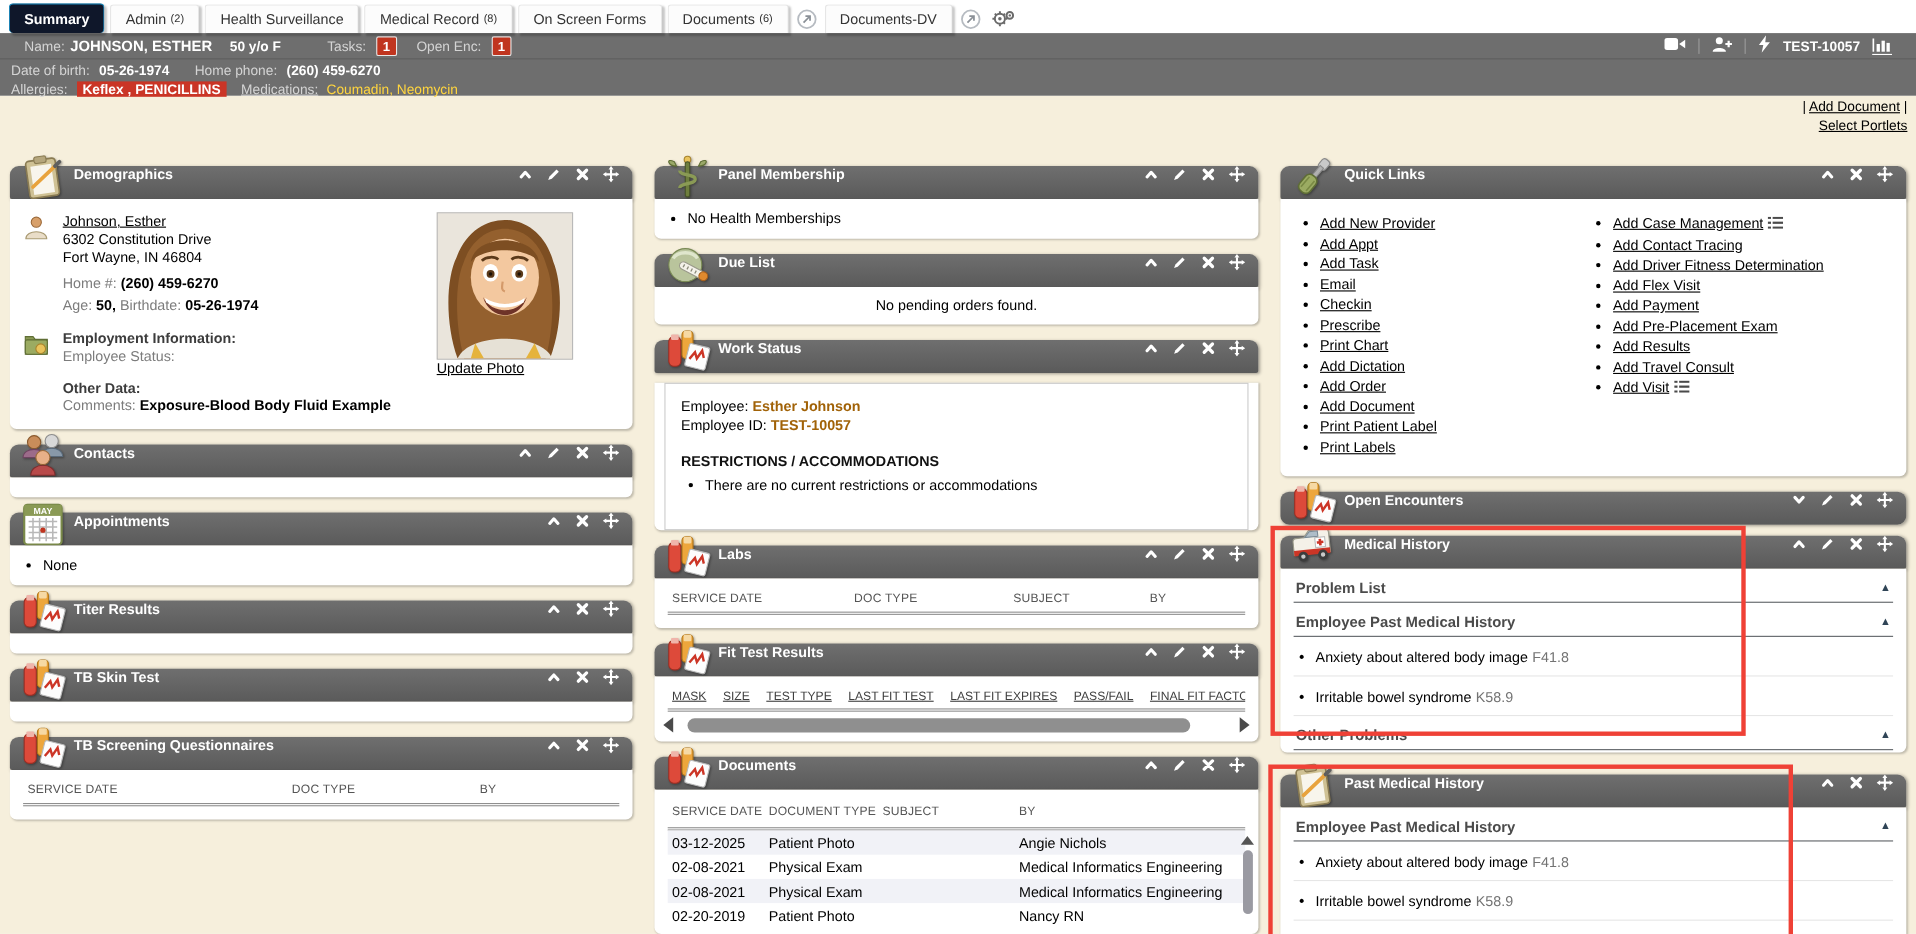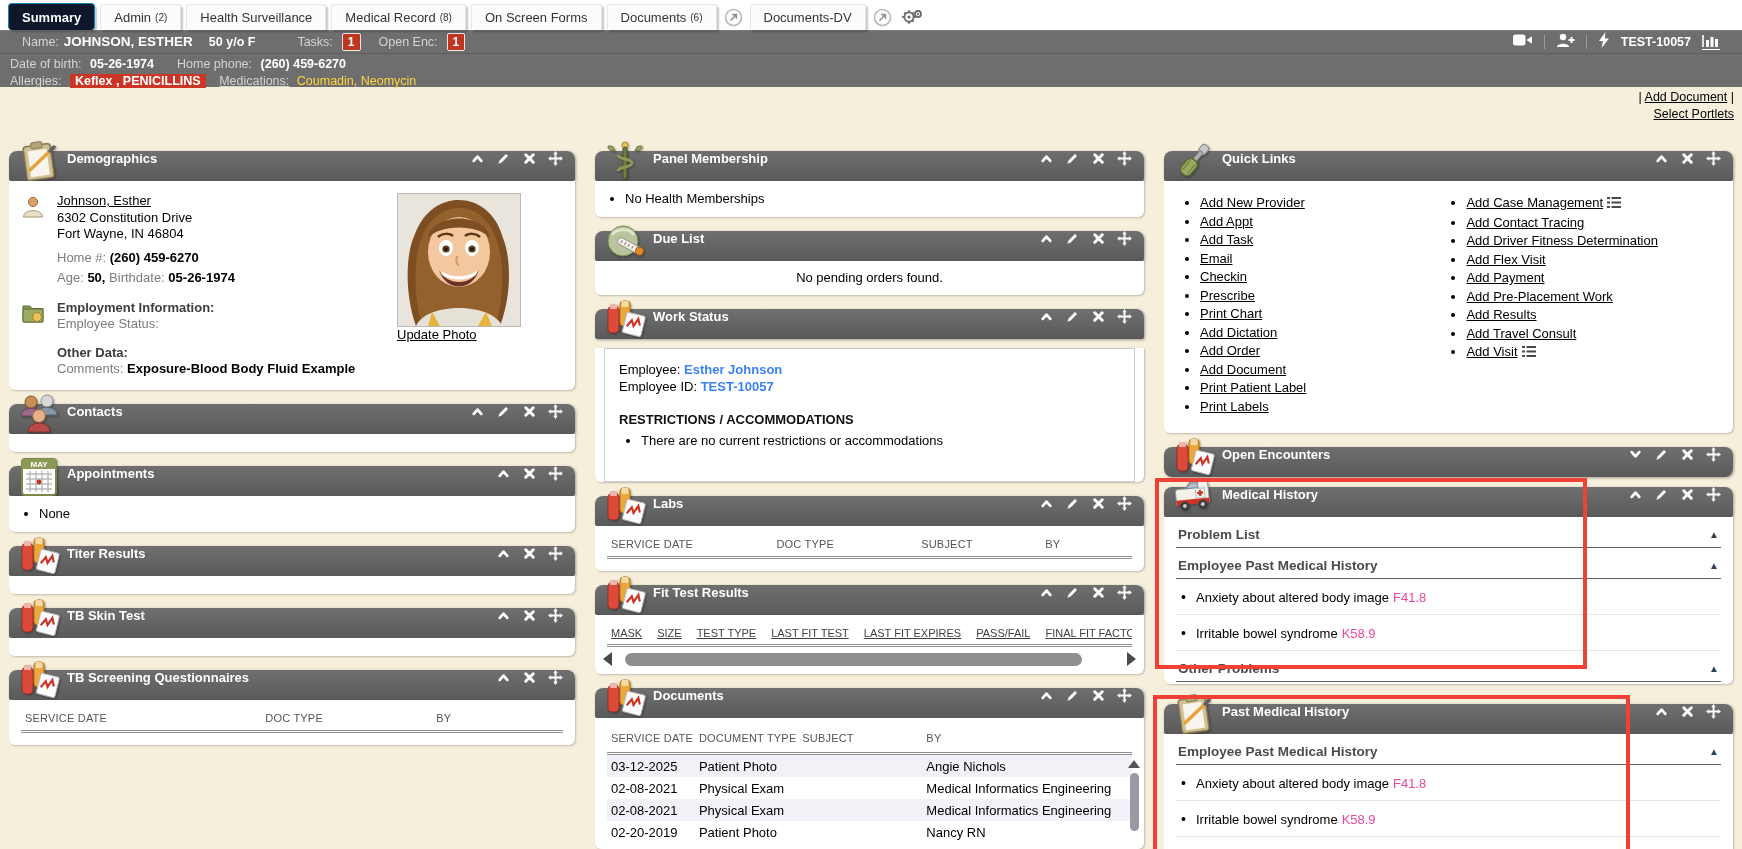--- a/index.html
+++ b/index.html
@@ -95,38 +95,38 @@
   .tri-l{width:0;height:0;border-top:7px solid transparent;border-bottom:7px solid transparent;border-right:9px solid #4a4a4a}
   .tri-r{width:0;height:0;border-top:7px solid transparent;border-bottom:7px solid transparent;border-left:9px solid #4a4a4a}
   .fit-track{flex:1;height:13px;position:relative}
   .fit-thumb{position:absolute;left:8px;right:40px;top:0;height:13px;background:#8f8f8f;border-radius:7px}
   
   .v-scroll{position:absolute;right:3px;top:42px;width:14px;bottom:0;display:flex;flex-direction:column;align-items:center}
   .v-up{width:0;height:0;border-left:6px solid transparent;border-right:6px solid transparent;border-bottom:8px solid #555}
   .v-thumb{width:9px;background:#9a9aa2;border-radius:5px;height:58px;margin-top:5px}
   
   .ws-inner{margin:9px;border:1px solid #ccc;padding:12px 14px;font-size:13px;line-height:17px;min-height:108px}
-  .ws-line b{color:#3b82f6}
+  .ws-line b{color:#a16207}
   .ws-heading{font-weight:bold;margin-top:16px;color:#111}
   .ws-inner ul{margin:4px 0 0;padding-left:22px}
   
   .ql-body{display:flex;padding:14px 6px 16px 12px;font-size:13px}
   .ql-body ul{margin:0;padding-left:24px;list-style:disc}
   .ql-body ul.qc1{flex:0 0 44%}
   .ql-body ul.qc2{flex:1}
   .ql-body li{margin:0 0 3.5px}
   .lnk{color:#000;text-decoration:underline}
   .mi{display:inline-block;vertical-align:-1px;margin-left:4px}
   
   .sec-row{display:flex;align-items:center;font-weight:bold;color:#4b4b4b;font-size:13.5px;
     margin:0 12px;padding:10px 2px 5px;border-bottom:1px solid #5d6165}
   .tri-up{margin-left:auto;color:#2f4456;font-size:10px;line-height:10px}
   .hitem{position:relative;margin:0 12px;padding:11px 2px 9px 20px;font-size:13px;border-bottom:1px solid #e6e6e6}
   .hitem::before{content:"\2022";position:absolute;left:5px;top:10px;font-size:14px}
-  .hcode{color:#ec4899;margin-left:4px}
+  .hcode{color:#737373;margin-left:4px}
   
   .hl-box{position:absolute;border:4px solid #ef4136;z-index:6;pointer-events:none}
   .hl-mh{left:-9px;top:-9px;width:424px;bottom:15px}
   .hl-pmh{left:-11px;top:-9px;width:469px;bottom:-3px}
 </style>
 </head>
 <body>
 
 <div class="tabbar">
   <div class="tab active">
@@ -930,21 +930,21 @@
                     <rect y="4.5" width="3" height="2"></rect>
                     <rect x="4.5" y="4.5" width="9.5" height="2"></rect>
                     <rect y="9" width="3" height="2"></rect>
                     <rect x="4.5" y="9" width="9.5" height="2"></rect>
                   </g>
                 </svg></span></li>
             <li><a class="lnk">Add Contact Tracing</a></li>
             <li><a class="lnk">Add Driver Fitness Determination</a></li>
             <li><a class="lnk">Add Flex Visit</a></li>
             <li><a class="lnk">Add Payment</a></li>
-            <li><a class="lnk">Add Pre-Placement Work</a></li>
+            <li><a class="lnk">Add Pre-Placement Exam</a></li>
             <li><a class="lnk">Add Results</a></li>
             <li><a class="lnk">Add Travel Consult</a></li>
             <li><a class="lnk">Add Visit</a><span class="mi"><svg width="14" height="11" viewBox="0 0 14 11">
                   <g fill="#4a4a4a">
                     <rect y="0" width="3" height="2"></rect>
                     <rect x="4.5" y="0" width="9.5" height="2"></rect>
                     <rect y="4.5" width="3" height="2"></rect>
                     <rect x="4.5" y="4.5" width="9.5" height="2"></rect>
                     <rect y="9" width="3" height="2"></rect>
                     <rect x="4.5" y="9" width="9.5" height="2"></rect>

